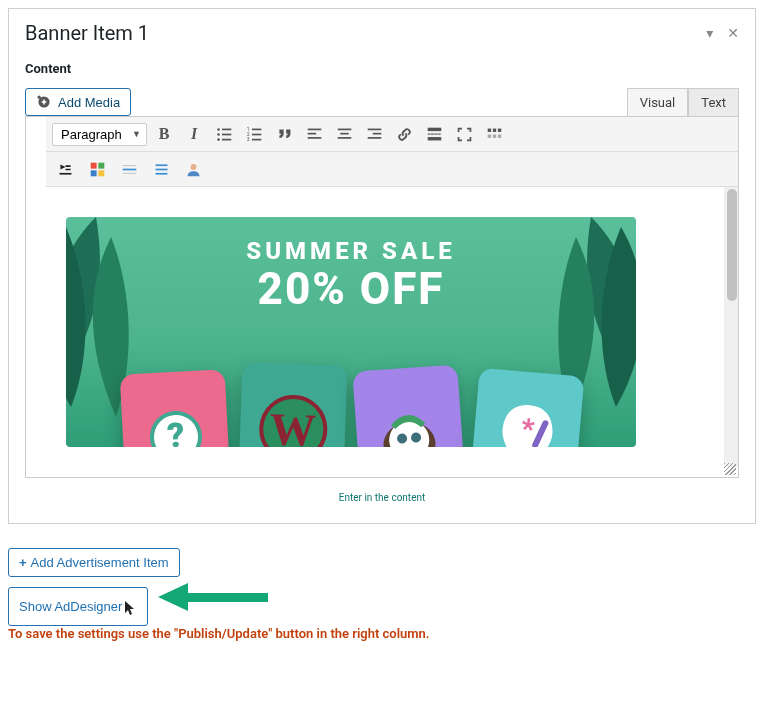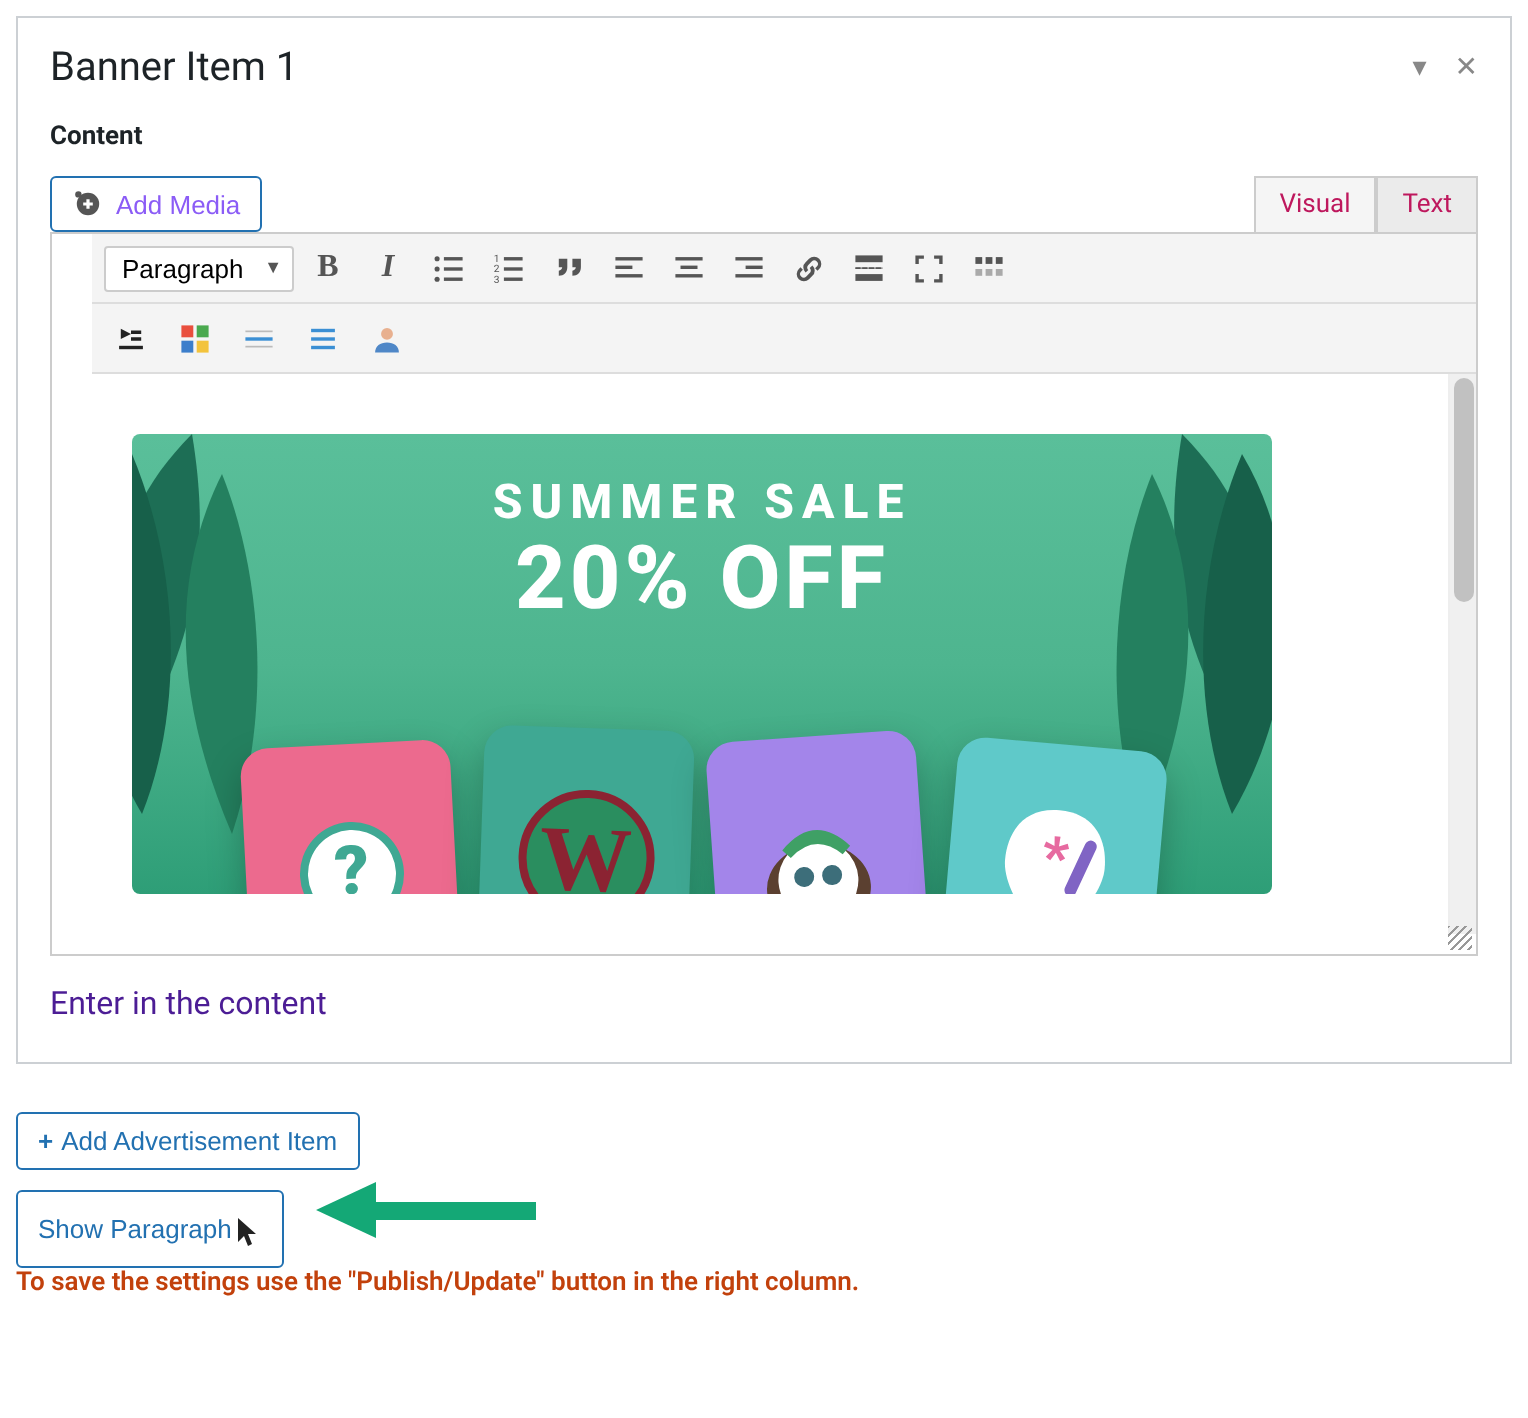--- a/index.html
+++ b/index.html
@@ -39,40 +39,40 @@
     }
     .editor-top {
       display: flex;
       justify-content: space-between;
       align-items: flex-end;
       margin-bottom: 0;
     }
     .add-media-btn {
       border: 1px solid #2271b1;
       background: #fff;
-      color: #8b5cf6;
+      color: #0c4a6e;
       padding: 5px 10px;
       border-radius: 3px;
       display: inline-flex;
       align-items: center;
       gap: 6px;
       cursor: pointer;
       font-size: 13px;
     }
     .tabs {
       display: flex;
     }
     .tab {
       border: 1px solid #ccc;
       border-bottom: none;
       padding: 6px 12px;
       font-size: 13px;
       cursor: pointer;
       background: #ebebeb;
-      color: #be185d;
+      color: #404040;
     }
     .tab.active {
       background: #f5f5f5;
       border-color: #ccc;
     }
     .tab:not(.active) {
       background: #ebebeb;
     }
     .editor-wrap {
       border: 1px solid #ccc;
@@ -216,22 +216,23 @@
       position: absolute;
       right: 2px;
       bottom: 2px;
       width: 12px;
       height: 12px;
       background: repeating-linear-gradient(135deg, #999 0 1px, transparent 1px 3px);
       cursor: nwse-resize;
     }
     .helper-text {
       margin-top: 14px;
-      font-size: 16px;
-      color: #4c1d95;
+      font-size: 10px;
+      color: #0f766e;
+      text-align: center;
     }
     .btn-outline {
       border: 1px solid #2271b1;
       background: #fff;
       color: #2271b1;
       padding: 6px 10px;
       border-radius: 3px;
       display: inline-flex;
       align-items: center;
       gap: 4px;
@@ -493,21 +494,21 @@
   <div class="helper-text">Enter in the content</div>
 </div>
 
 <div class="bottom-section">
   <button class="btn-outline">
     <span style="font-weight:900;">+</span>
     <span>Add Advertisement Item</span>
   </button>
   <br>
   <button class="btn-outline" style="margin-top:10px;">
-    <span>Show Paragraph</span>
+    <span>Show AdDesigner</span>
     <span class="cursor-pointer-icon">
       <svg width="13" height="16" viewBox="0 0 13 16">
           <path fill="#222" d="M1 1 l0 12 l3 -3 l2 5 l2 -1 l-2 -5 l4 0 Z"></path>
         </svg>
     </span>
   </button>
   <div class="arrow">
     <div class="arrow-head"></div>
     <div class="arrow-body"></div>
   </div>

